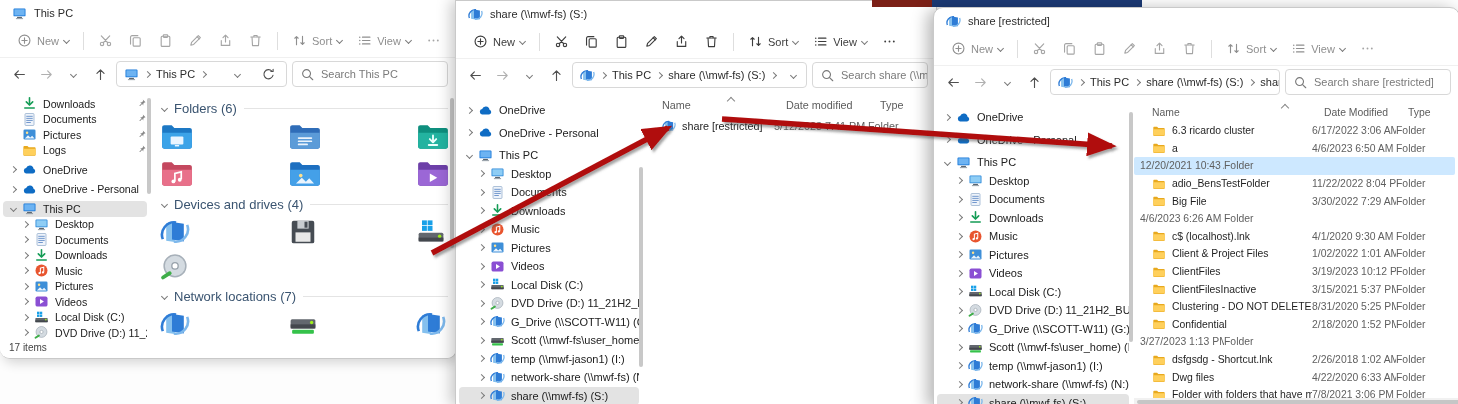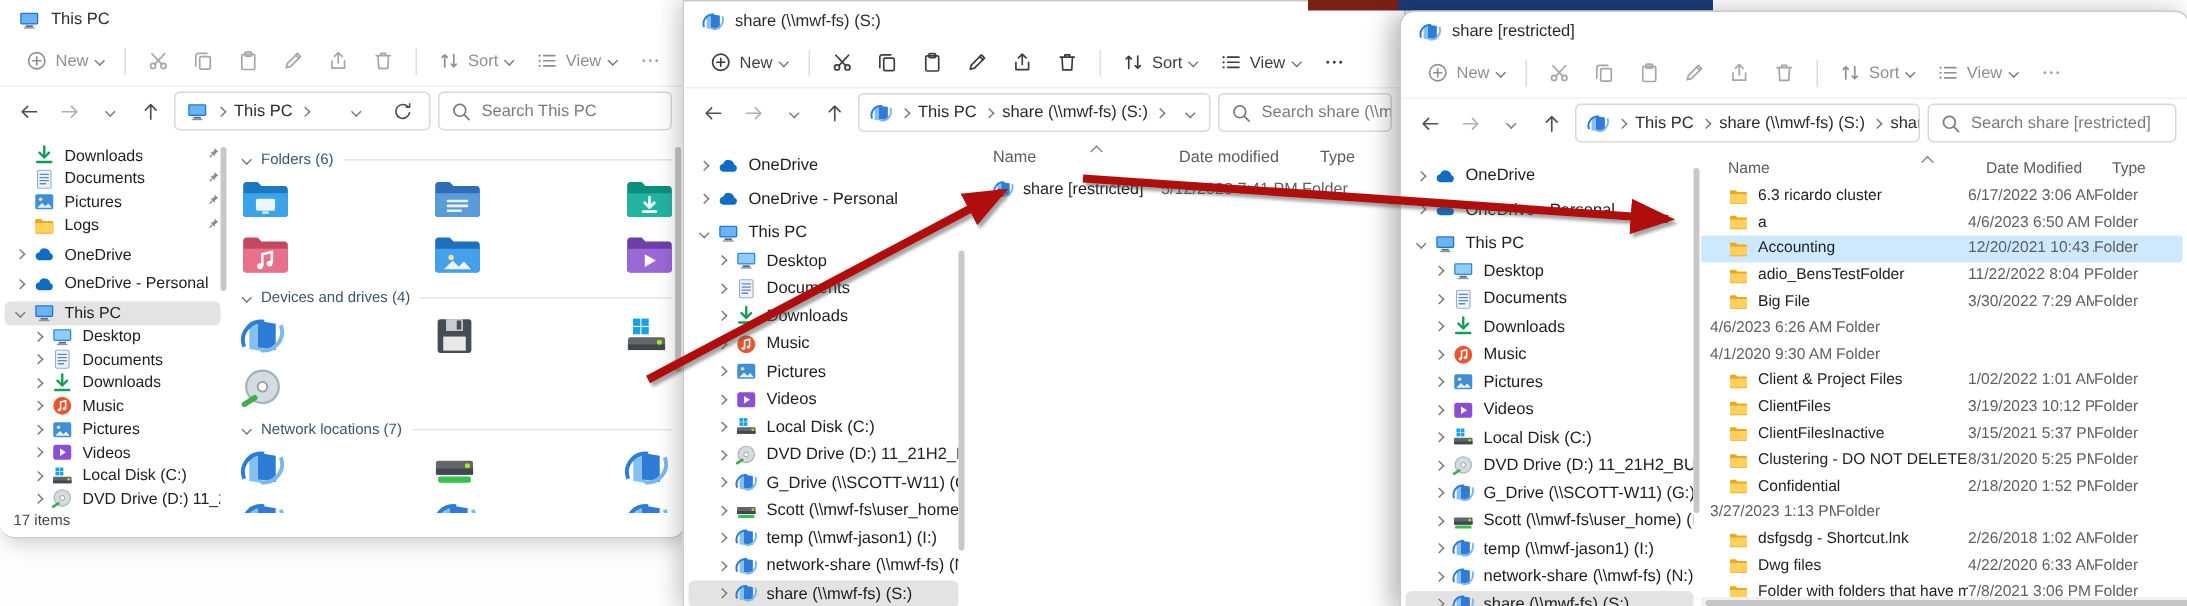--- a/index.html
+++ b/index.html
@@ -65,21 +65,21 @@
   .pin svg{width:10px;height:10px;}
   .vscroll{position:absolute;width:4px;border-radius:2px;background:#c8c8c8;}
   #win-left .sidebar .vscroll{right:1px;top:4px;height:96px;}
   #win-mid .sidebar .vscroll{right:1px;top:72px;height:200px;}
   #win-right .sidebar .vscroll{right:1px;top:10px;height:230px;}
 
   .main{flex:1;position:relative;overflow:hidden;}
   #win-left .main{padding:0 0 0 8px;}
   #win-left .main .vscroll{right:2px;top:4px;height:150px;}
 
-  .sec-h{display:flex;align-items:center;gap:7px;font-size:10px;color:#3a5470;margin:7px 8px 5px 2px;}
+  .sec-h{display:flex;align-items:center;gap:7px;font-size:13px;color:#3a5470;margin:7px 8px 5px 2px;}
   .sec-line{flex:1;height:1px;background:#e4e4e4;}
   .tilegrid{display:grid;grid-template-columns:repeat(3,128px);row-gap:5px;}
   .tile{display:flex;align-items:center;gap:7px;overflow:hidden;}
   .tile.short{height:32px;}
 
   .details{position:absolute;inset:0;display:flex;flex-direction:column;}
   #win-mid .details{--namew:124px;--datew:94px;--rowh:22px;--caretx:84px;font-size:10.8px;}
   #win-right .details{--namew:172px;--datew:84px;--rowh:17.6px;--caretx:148px;font-size:10.4px;}
   .dhead{display:flex;align-items:center;height:20px;flex:none;color:#5c5c5c;padding-left:18px;position:relative;}
   .dh{overflow:hidden;white-space:nowrap;}
@@ -1407,29 +1407,20 @@
                     <path d="M1.5 4.3c0-.6.5-1.1 1.1-1.1h3.2L7.2 4.6h6.2c.6 0 1.1.5 1.1 1.1v6.8c0 .6-.5 1.1-1.1 1.1H2.6c-.6 0-1.1-.5-1.1-1.1z" fill="#e8a91e"></path>
                     <path d="M1.5 6h13v5.9c0 .6-.5 1.1-1.1 1.1H2.6c-.6 0-1.1-.5-1.1-1.1z" fill="#ffd05c"></path>
                   </svg>
                 </span>
                 <span>a</span>
               </span>
               <span class="dcell date">4/6/2023 6:50 AM</span>
               <span class="dcell type">Folder</span>
             </div>
             <div class="drow sel">
-              <span class="dcell name">
-                <span class="ic ">
-                  <svg viewBox="0 0 16 16">
-                    <path d="M1.5 4.3c0-.6.5-1.1 1.1-1.1h3.2L7.2 4.6h6.2c.6 0 1.1.5 1.1 1.1v6.8c0 .6-.5 1.1-1.1 1.1H2.6c-.6 0-1.1-.5-1.1-1.1z" fill="#e8a91e"></path>
-                    <path d="M1.5 6h13v5.9c0 .6-.5 1.1-1.1 1.1H2.6c-.6 0-1.1-.5-1.1-1.1z" fill="#ffd05c"></path>
-                  </svg>
-                </span>
-                <span>Accounting</span>
-              </span>
               <span class="dcell date">12/20/2021 10:43 AM</span>
               <span class="dcell type">Folder</span>
             </div>
             <div class="drow">
               <span class="dcell name">
                 <span class="ic ">
                   <svg viewBox="0 0 16 16">
                     <path d="M1.5 4.3c0-.6.5-1.1 1.1-1.1h3.2L7.2 4.6h6.2c.6 0 1.1.5 1.1 1.1v6.8c0 .6-.5 1.1-1.1 1.1H2.6c-.6 0-1.1-.5-1.1-1.1z" fill="#e8a91e"></path>
                     <path d="M1.5 6h13v5.9c0 .6-.5 1.1-1.1 1.1H2.6c-.6 0-1.1-.5-1.1-1.1z" fill="#ffd05c"></path>
                   </svg>
@@ -1450,20 +1441,29 @@
                 <span>Big File</span>
               </span>
               <span class="dcell date">3/30/2022 7:29 AM</span>
               <span class="dcell type">Folder</span>
             </div>
             <div class="drow">
               <span class="dcell date">4/6/2023 6:26 AM</span>
               <span class="dcell type">Folder</span>
             </div>
             <div class="drow">
+              <span class="dcell name">
+                <span class="ic ">
+                  <svg viewBox="0 0 16 16">
+                    <path d="M1.5 4.3c0-.6.5-1.1 1.1-1.1h3.2L7.2 4.6h6.2c.6 0 1.1.5 1.1 1.1v6.8c0 .6-.5 1.1-1.1 1.1H2.6c-.6 0-1.1-.5-1.1-1.1z" fill="#e8a91e"></path>
+                    <path d="M1.5 6h13v5.9c0 .6-.5 1.1-1.1 1.1H2.6c-.6 0-1.1-.5-1.1-1.1z" fill="#ffd05c"></path>
+                  </svg>
+                </span>
+                <span>c$ (localhost).lnk</span>
+              </span>
               <span class="dcell date">4/1/2020 9:30 AM</span>
               <span class="dcell type">Folder</span>
             </div>
             <div class="drow">
               <span class="dcell name">
                 <span class="ic ">
                   <svg viewBox="0 0 16 16">
                     <path d="M1.5 4.3c0-.6.5-1.1 1.1-1.1h3.2L7.2 4.6h6.2c.6 0 1.1.5 1.1 1.1v6.8c0 .6-.5 1.1-1.1 1.1H2.6c-.6 0-1.1-.5-1.1-1.1z" fill="#e8a91e"></path>
                     <path d="M1.5 6h13v5.9c0 .6-.5 1.1-1.1 1.1H2.6c-.6 0-1.1-.5-1.1-1.1z" fill="#ffd05c"></path>
                   </svg>

